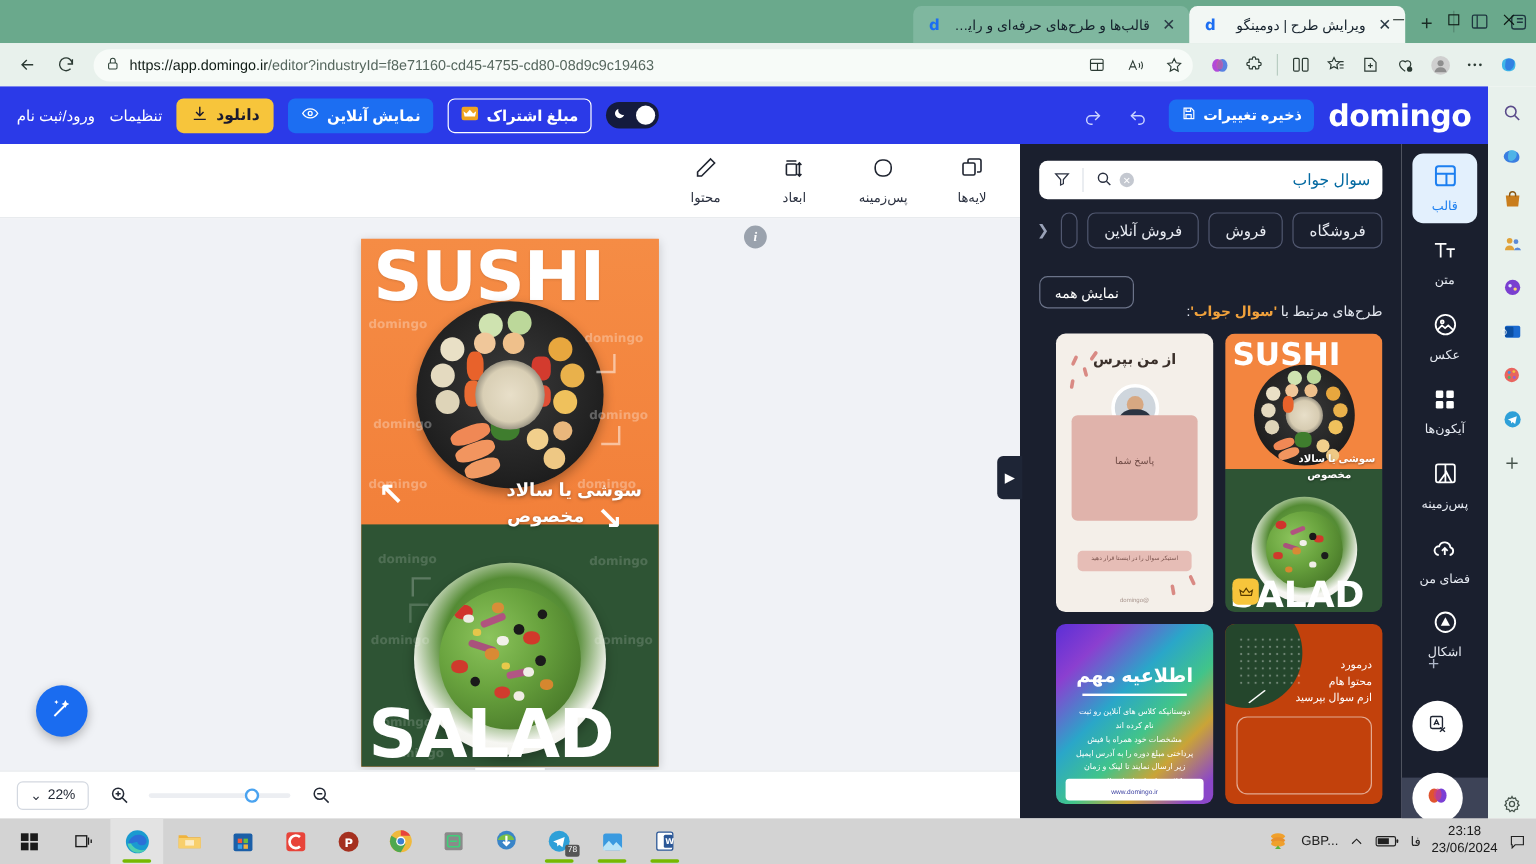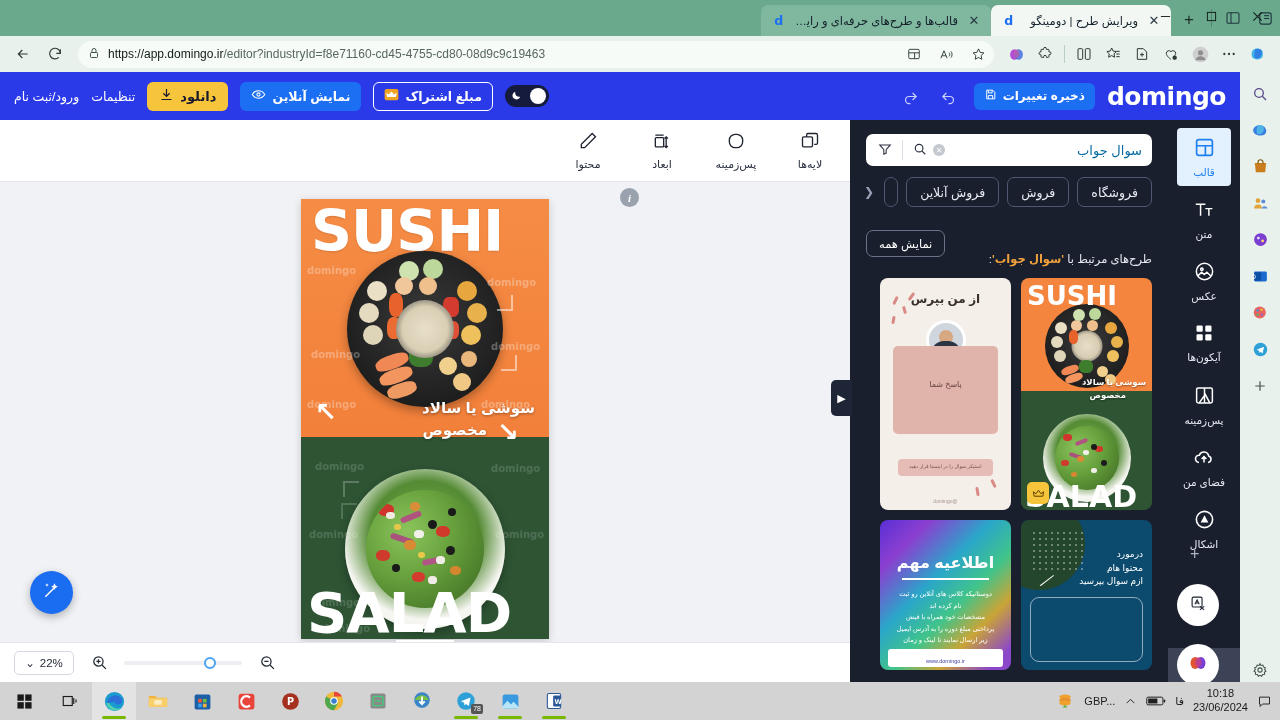--- a/index.html
+++ b/index.html
@@ -277,21 +277,21 @@
   .t2-ava .head { position:absolute; top:7px; left:50%; transform:translateX(-50%); width:14px; height:14px; border-radius:50%; background:#d7a882; }
   .t2-ava .body { position:absolute; bottom:0; left:50%; transform:translateX(-50%); width:30px; height:16px; border-radius:13px 13px 0 0; background:#2b3442; }
   .t2-card { position:absolute; top:68px; left:13px; right:13px; height:88px; background:#e0b3ab; border-radius:5px; }
   .t2-card-txt { position:absolute; top:34px; left:0; right:0; text-align:center; font-size:8px; color:#6a4640; }
   .t2-bar { position:absolute; bottom:34px; left:18px; right:18px; height:17px; background:#e6bdb6; border-radius:4px; }
   .t2-bar-txt { position:absolute; top:4px; left:0; right:0; text-align:center; font-size:5px; color:#7b544e; }
   .t2-foot { position:absolute; bottom:6px; left:0; right:0; text-align:center; font-size:5px; color:#a9968f; }
   .t2-conf { position:absolute; border-radius:3px; background:#d98a84; }
 
   
-  .t3 { background:#0c4a6e; }
+  .t3 { background:#c2410c; }
   .t3-circ { position:absolute; top:-22px; left:-28px; width:92px; height:92px; border-radius:50%; background:#24462c; }
   .t3-dots { position:absolute; top:10px; left:10px; width:54px; height:42px;
     background-image: radial-gradient(circle, rgba(255,255,255,.35) 1px, transparent 1.2px);
     background-size: 6px 6px; }
   .t3-txt { position:absolute; top:28px; right:9px; color:#fff; font-size:9px; line-height:1.5; text-align:right; direction:rtl; }
   .t3-box { position:absolute; top:77px; left:9px; right:9px; bottom:8px; border:1px solid rgba(255,255,255,.55); border-radius:9px; }
   .t3-arrow { position:absolute; top:53px; left:22px; color:#fff; font-size:13px; transform:rotate(25deg); }
 
   
   .t4 { background: linear-gradient(135deg,#5b2fd6 0%,#8b3fd0 18%,#2aa6c9 40%,#41c48a 58%,#caa437 74%,#8b47c9 92%); }
@@ -301,21 +301,21 @@
   .t4-foot { position:absolute; bottom:3px; left:8px; right:8px; height:18px; background:#fff; border-radius:3px; }
   .t4-foot-txt { position:absolute; bottom:6px; left:0; right:0; text-align:center; font-size:5.5px; color:#3a3fa0; }
 
   
   .icon-rail {
     position: absolute; top: 120px; left: 1168px; width: 72px; height: 562px;
     background: #1a1f2e; direction: rtl; padding-top: 8px;
     display: flex; flex-direction: column; align-items: center; gap: 0;
   }
   .rail-item {
-    width: 54px; height: 58px; border-radius: 4px; margin-bottom: 4px;
+    width: 54px; height: 58px; border-radius: 9px; margin-bottom: 4px;
     display: flex; flex-direction: column; align-items: center; justify-content: center; gap: 4px;
   }
   .rail-item.active { background: #e3f0fd; }
   .rail-item .ri { color: #fff; }
   .rail-item.active .ri { color: #1d7ff0; }
   .rail-item .rl { font-size: 10.5px; color: #e6eaf2; }
   .rail-item.active .rl { color: #1d7ff0; }
   .rail-float-1 {
     position: absolute; left: 9px; top: 464px; width: 42px; height: 42px; border-radius: 50%;
     background: #fff; display: flex; align-items: center; justify-content: center; font-size: 15px; color: #1f2533;
@@ -1156,21 +1156,21 @@
       </span>
       <span class="tray-ico">
         <svg width="20" height="12" viewBox="0 0 26 14" fill="none" stroke="currentColor" stroke-width="1.3">
             <rect x="1" y="2" width="21" height="10" rx="1.8"></rect>
             <rect x="2.8" y="3.8" width="12" height="6.4" fill="currentColor" stroke="none"></rect>
             <rect x="23" y="5" width="2" height="4" rx="1" fill="currentColor" stroke="none"></rect>
           </svg>
       </span>
       <span class="tray-ico" style="font-size:11px;">فا</span>
       <span class="tray-clock">
-        <div>10:18</div>
+        <div>23:18</div>
         <div>23/06/2024</div>
       </span>
       <span class="tray-ico">
         <svg width="15" height="15" viewBox="0 0 24 24" fill="none" stroke="currentColor" stroke-width="1.5">
             <path d="M4 5h16v11H9l-4 4v-4H4z"></path>
           </svg>
       </span>
     </div>
   </div>
 

